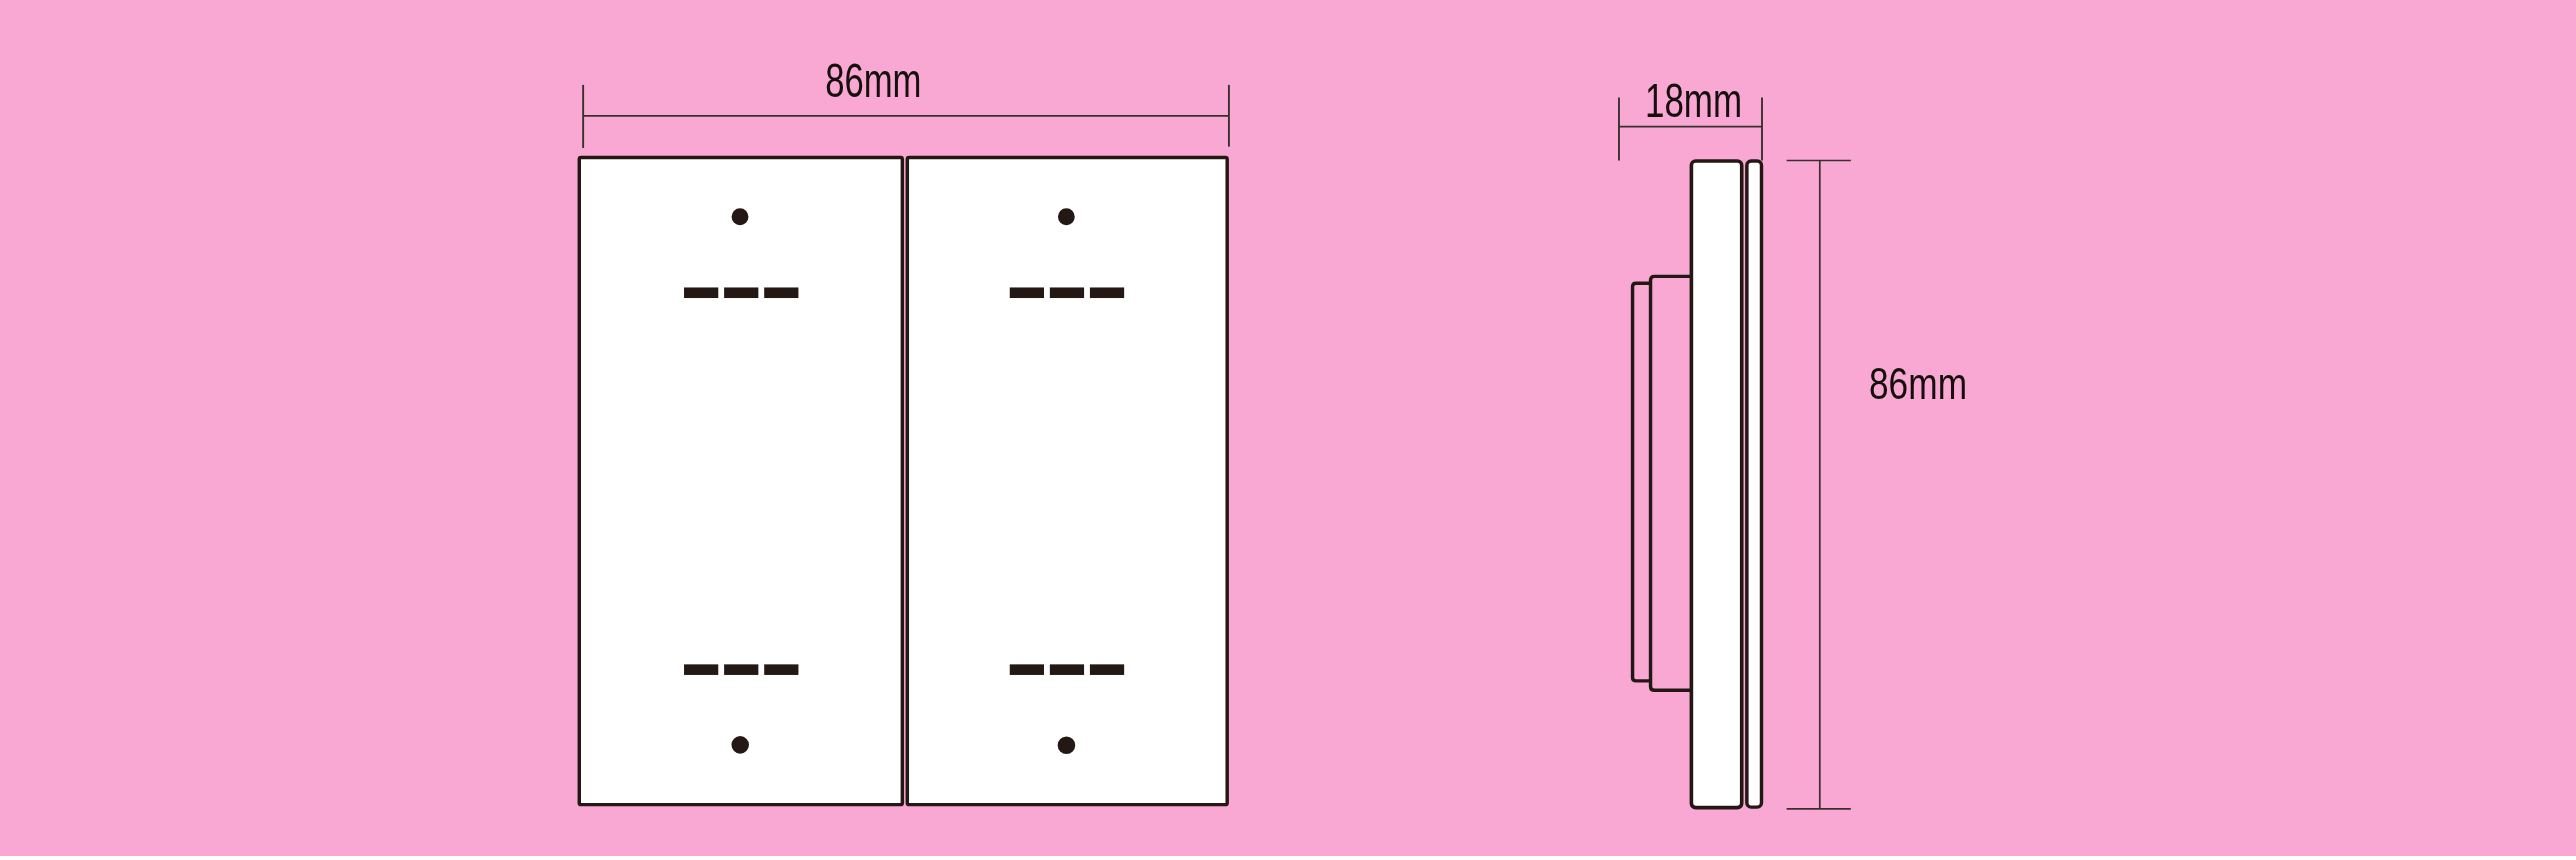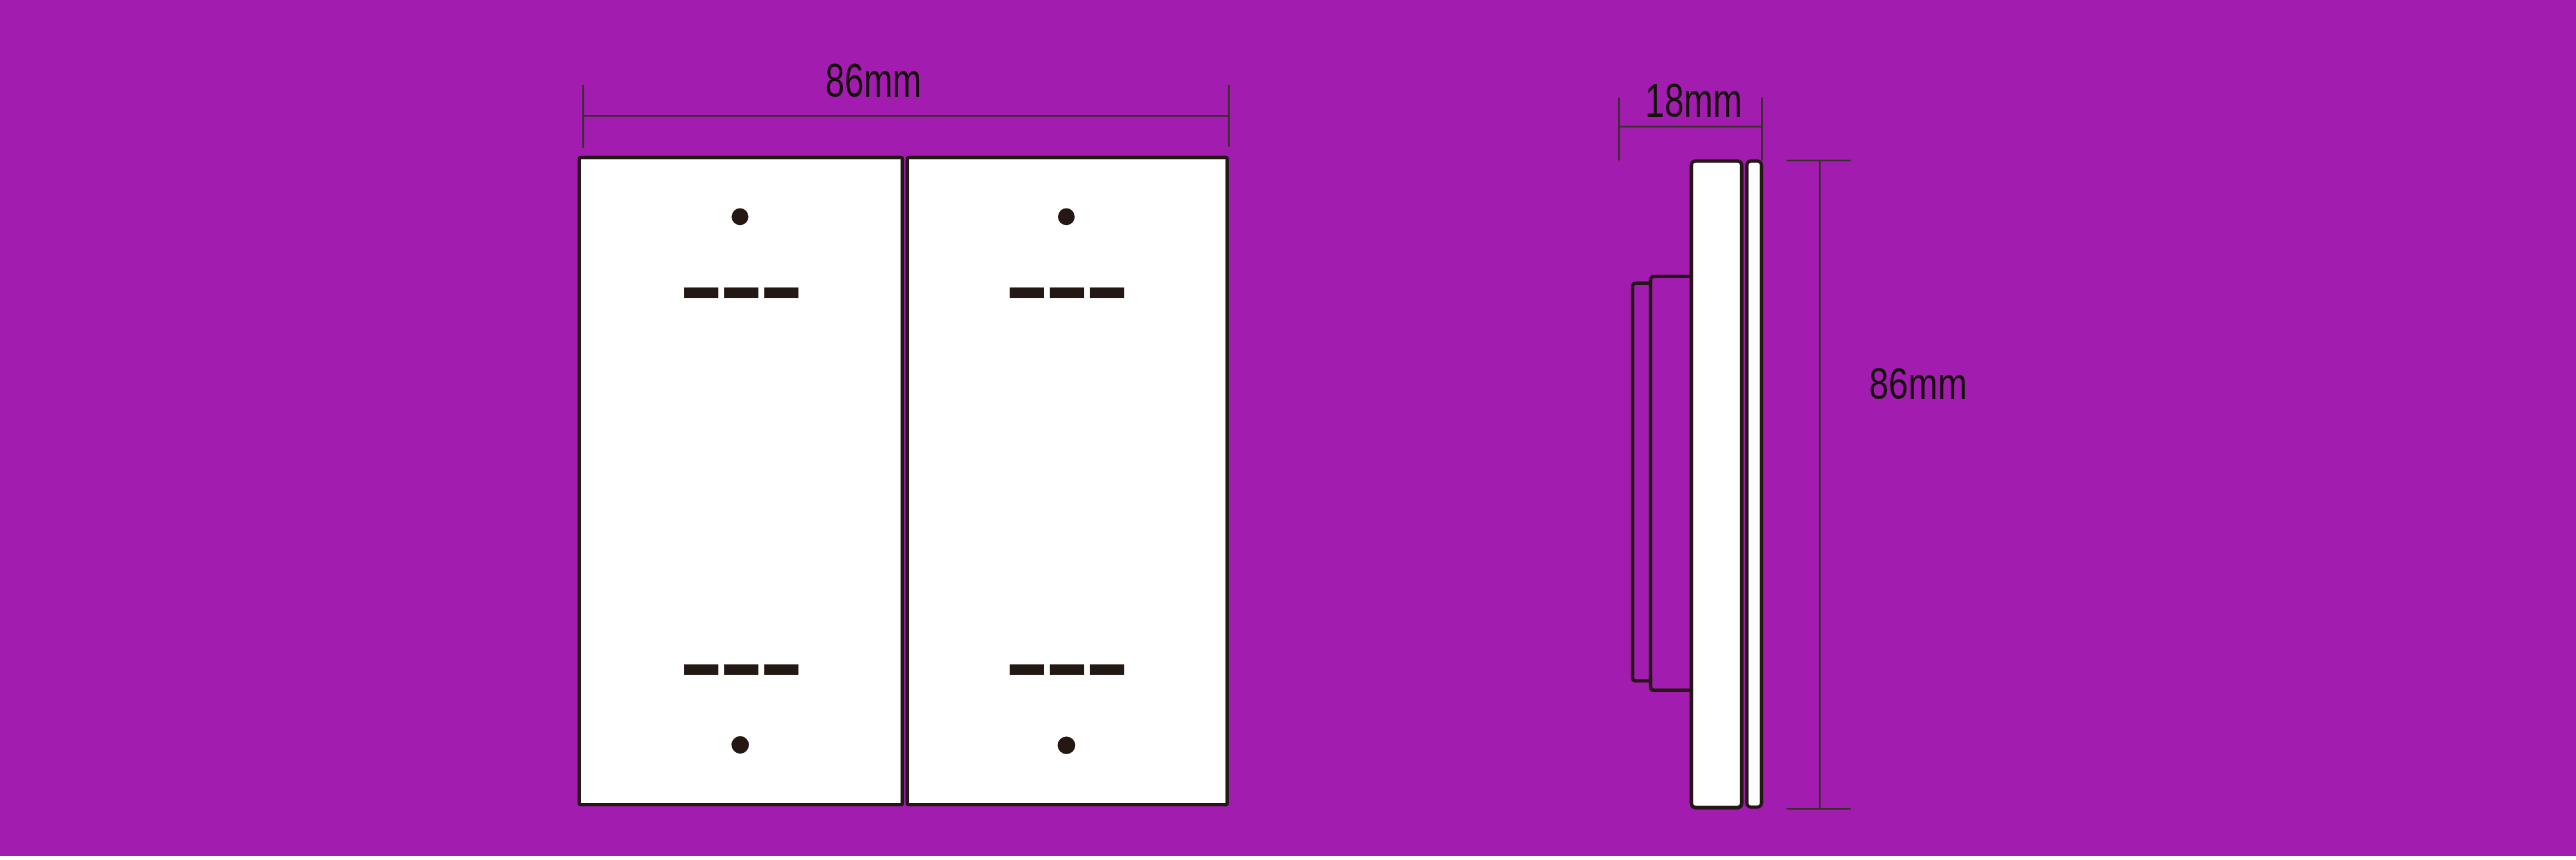--- a/index.html
+++ b/index.html
@@ -1,16 +1,16 @@
 <!DOCTYPE html>
 <html style="font-size:13.8px"><head>
 <meta charset="utf-8">
 <style>
   html,body{margin:0;padding:0;background:#ffffff;}
-  #canvas{position:relative;width:2576px;height:856px;background:#a21caf;overflow:hidden;}
+  #canvas{position:relative;width:2576px;height:856px;background:#f9a8d4;overflow:hidden;}
   svg{display:block;}
   text{font-family:"Liberation Sans",sans-serif;fill:#16100d;}
 </style>
 </head>
 <body>
 <div id="canvas">
 <svg width="2576" height="861" viewBox="0 0 2995 1001" xmlns="http://www.w3.org/2000/svg">
 
   <g>
     <rect x="673.5" y="183" width="375.6" height="752.5" rx="2" fill="#ffffff" stroke="#241815" stroke-width="4"></rect>

